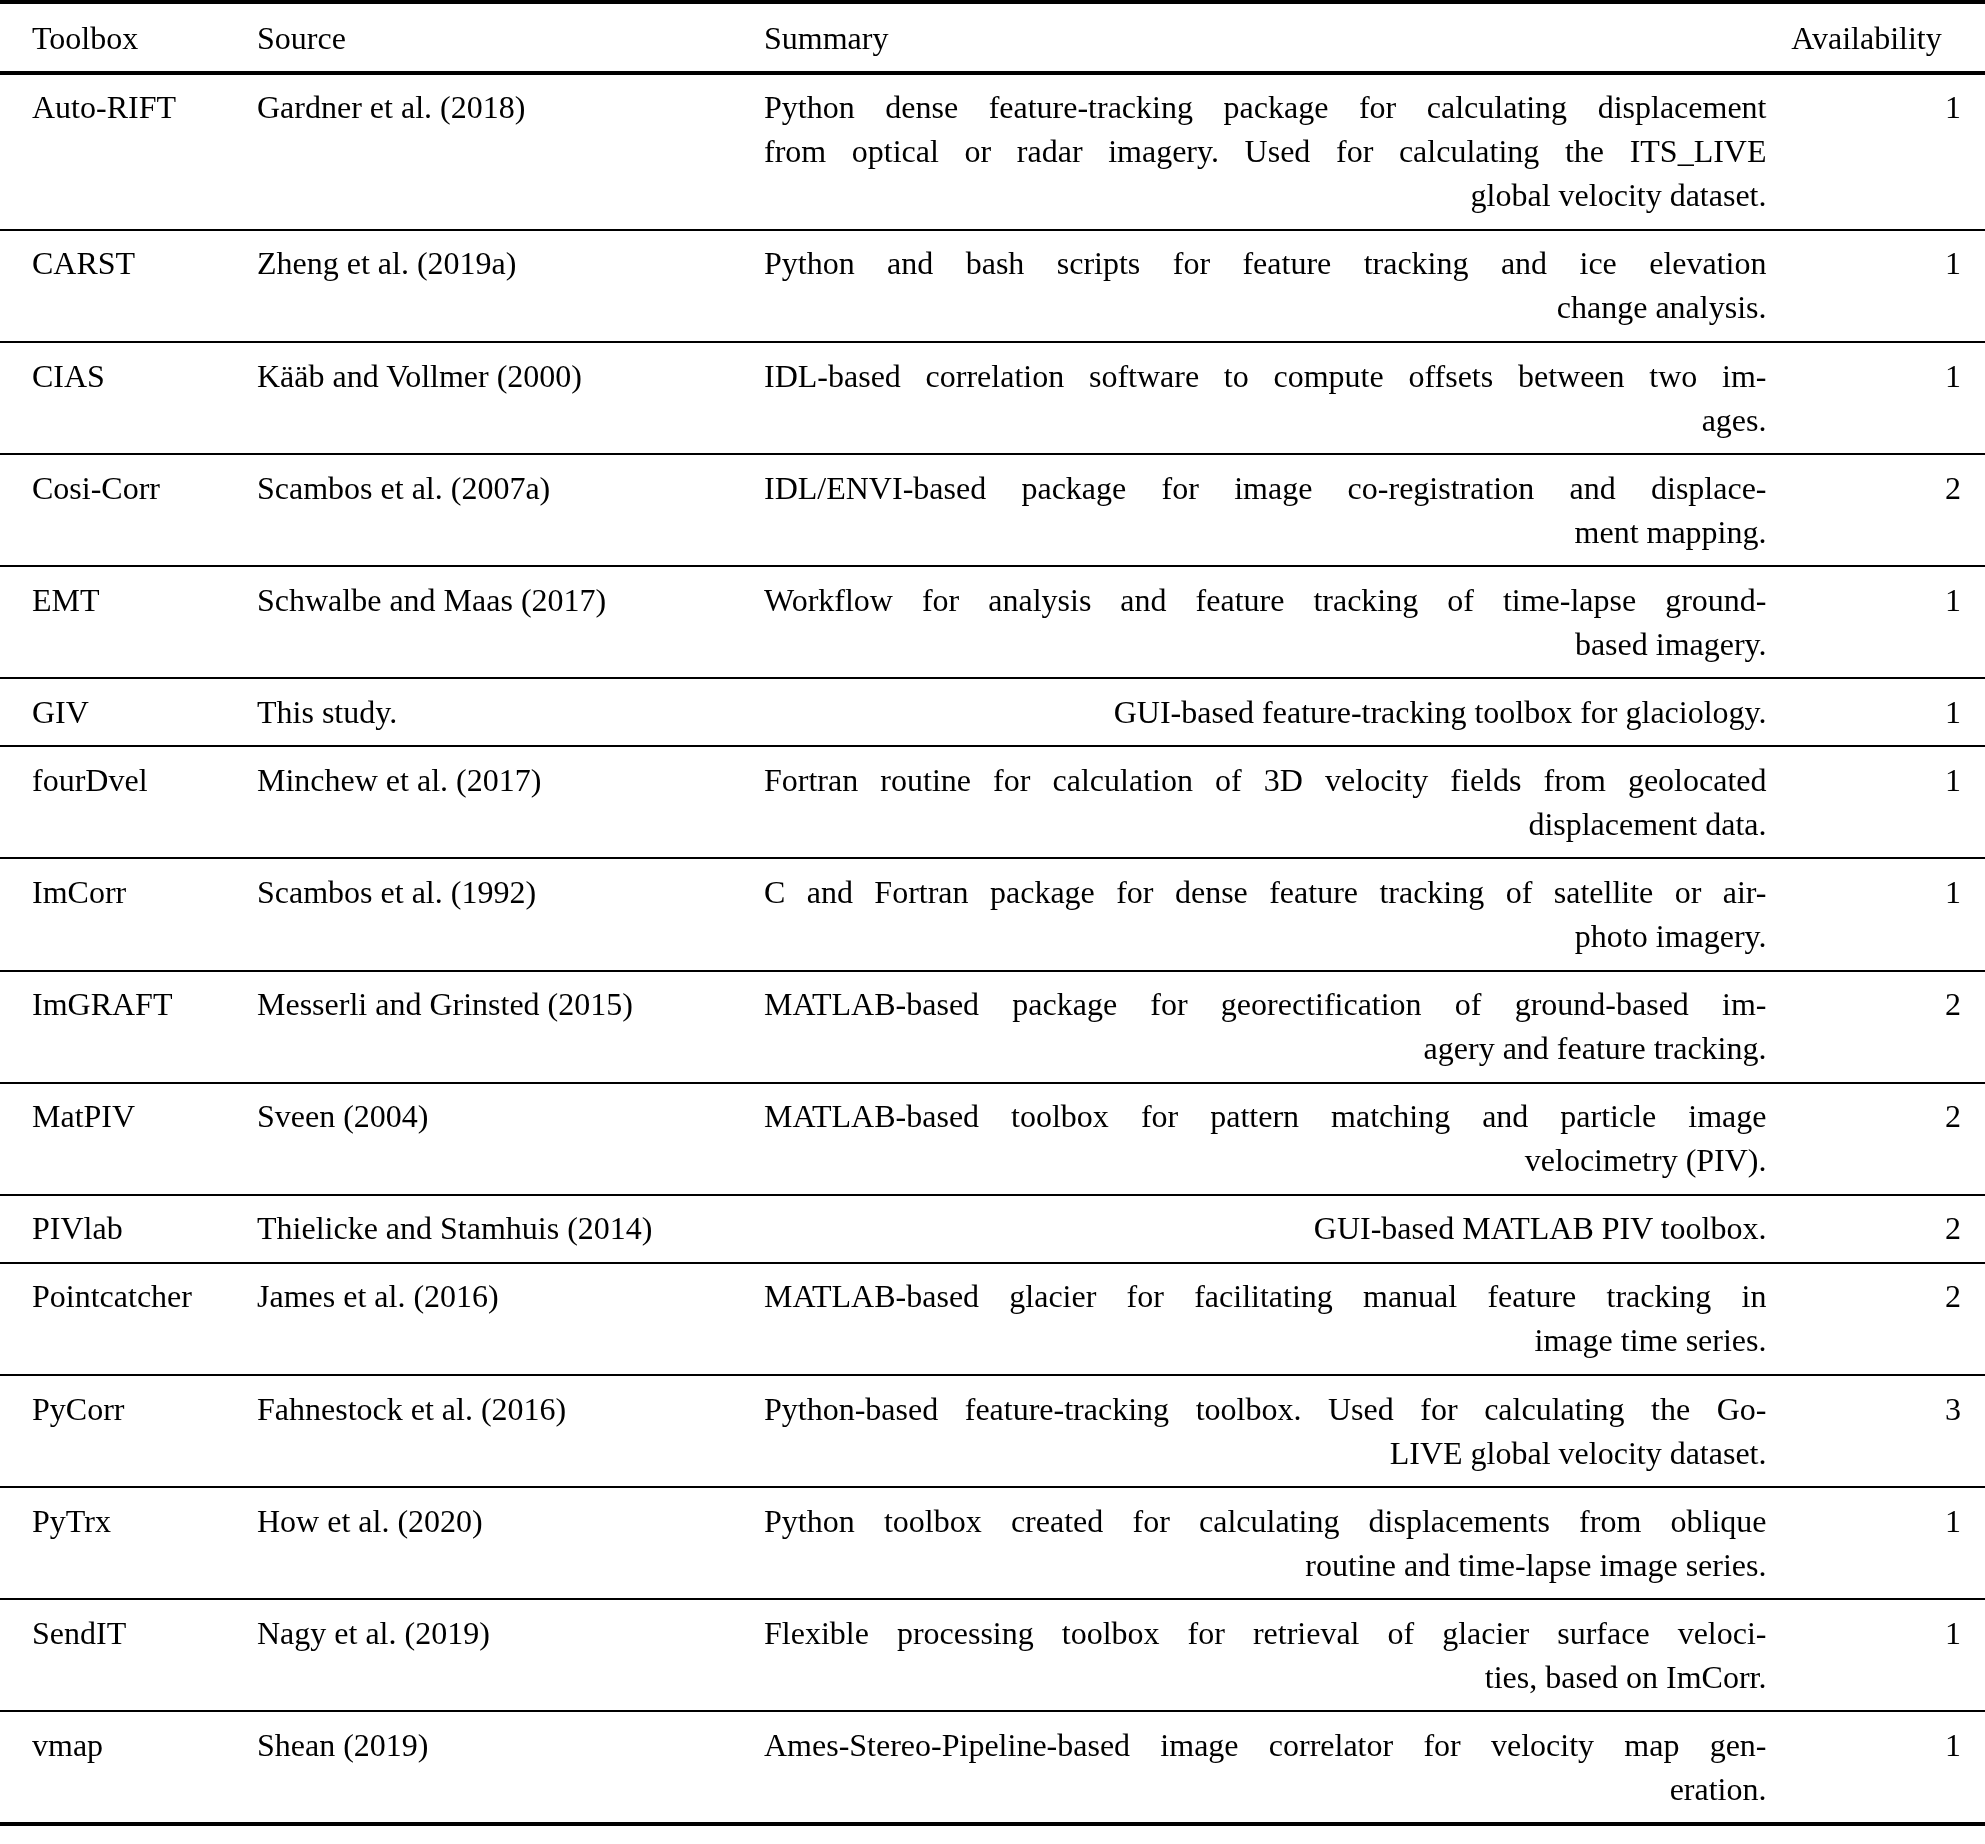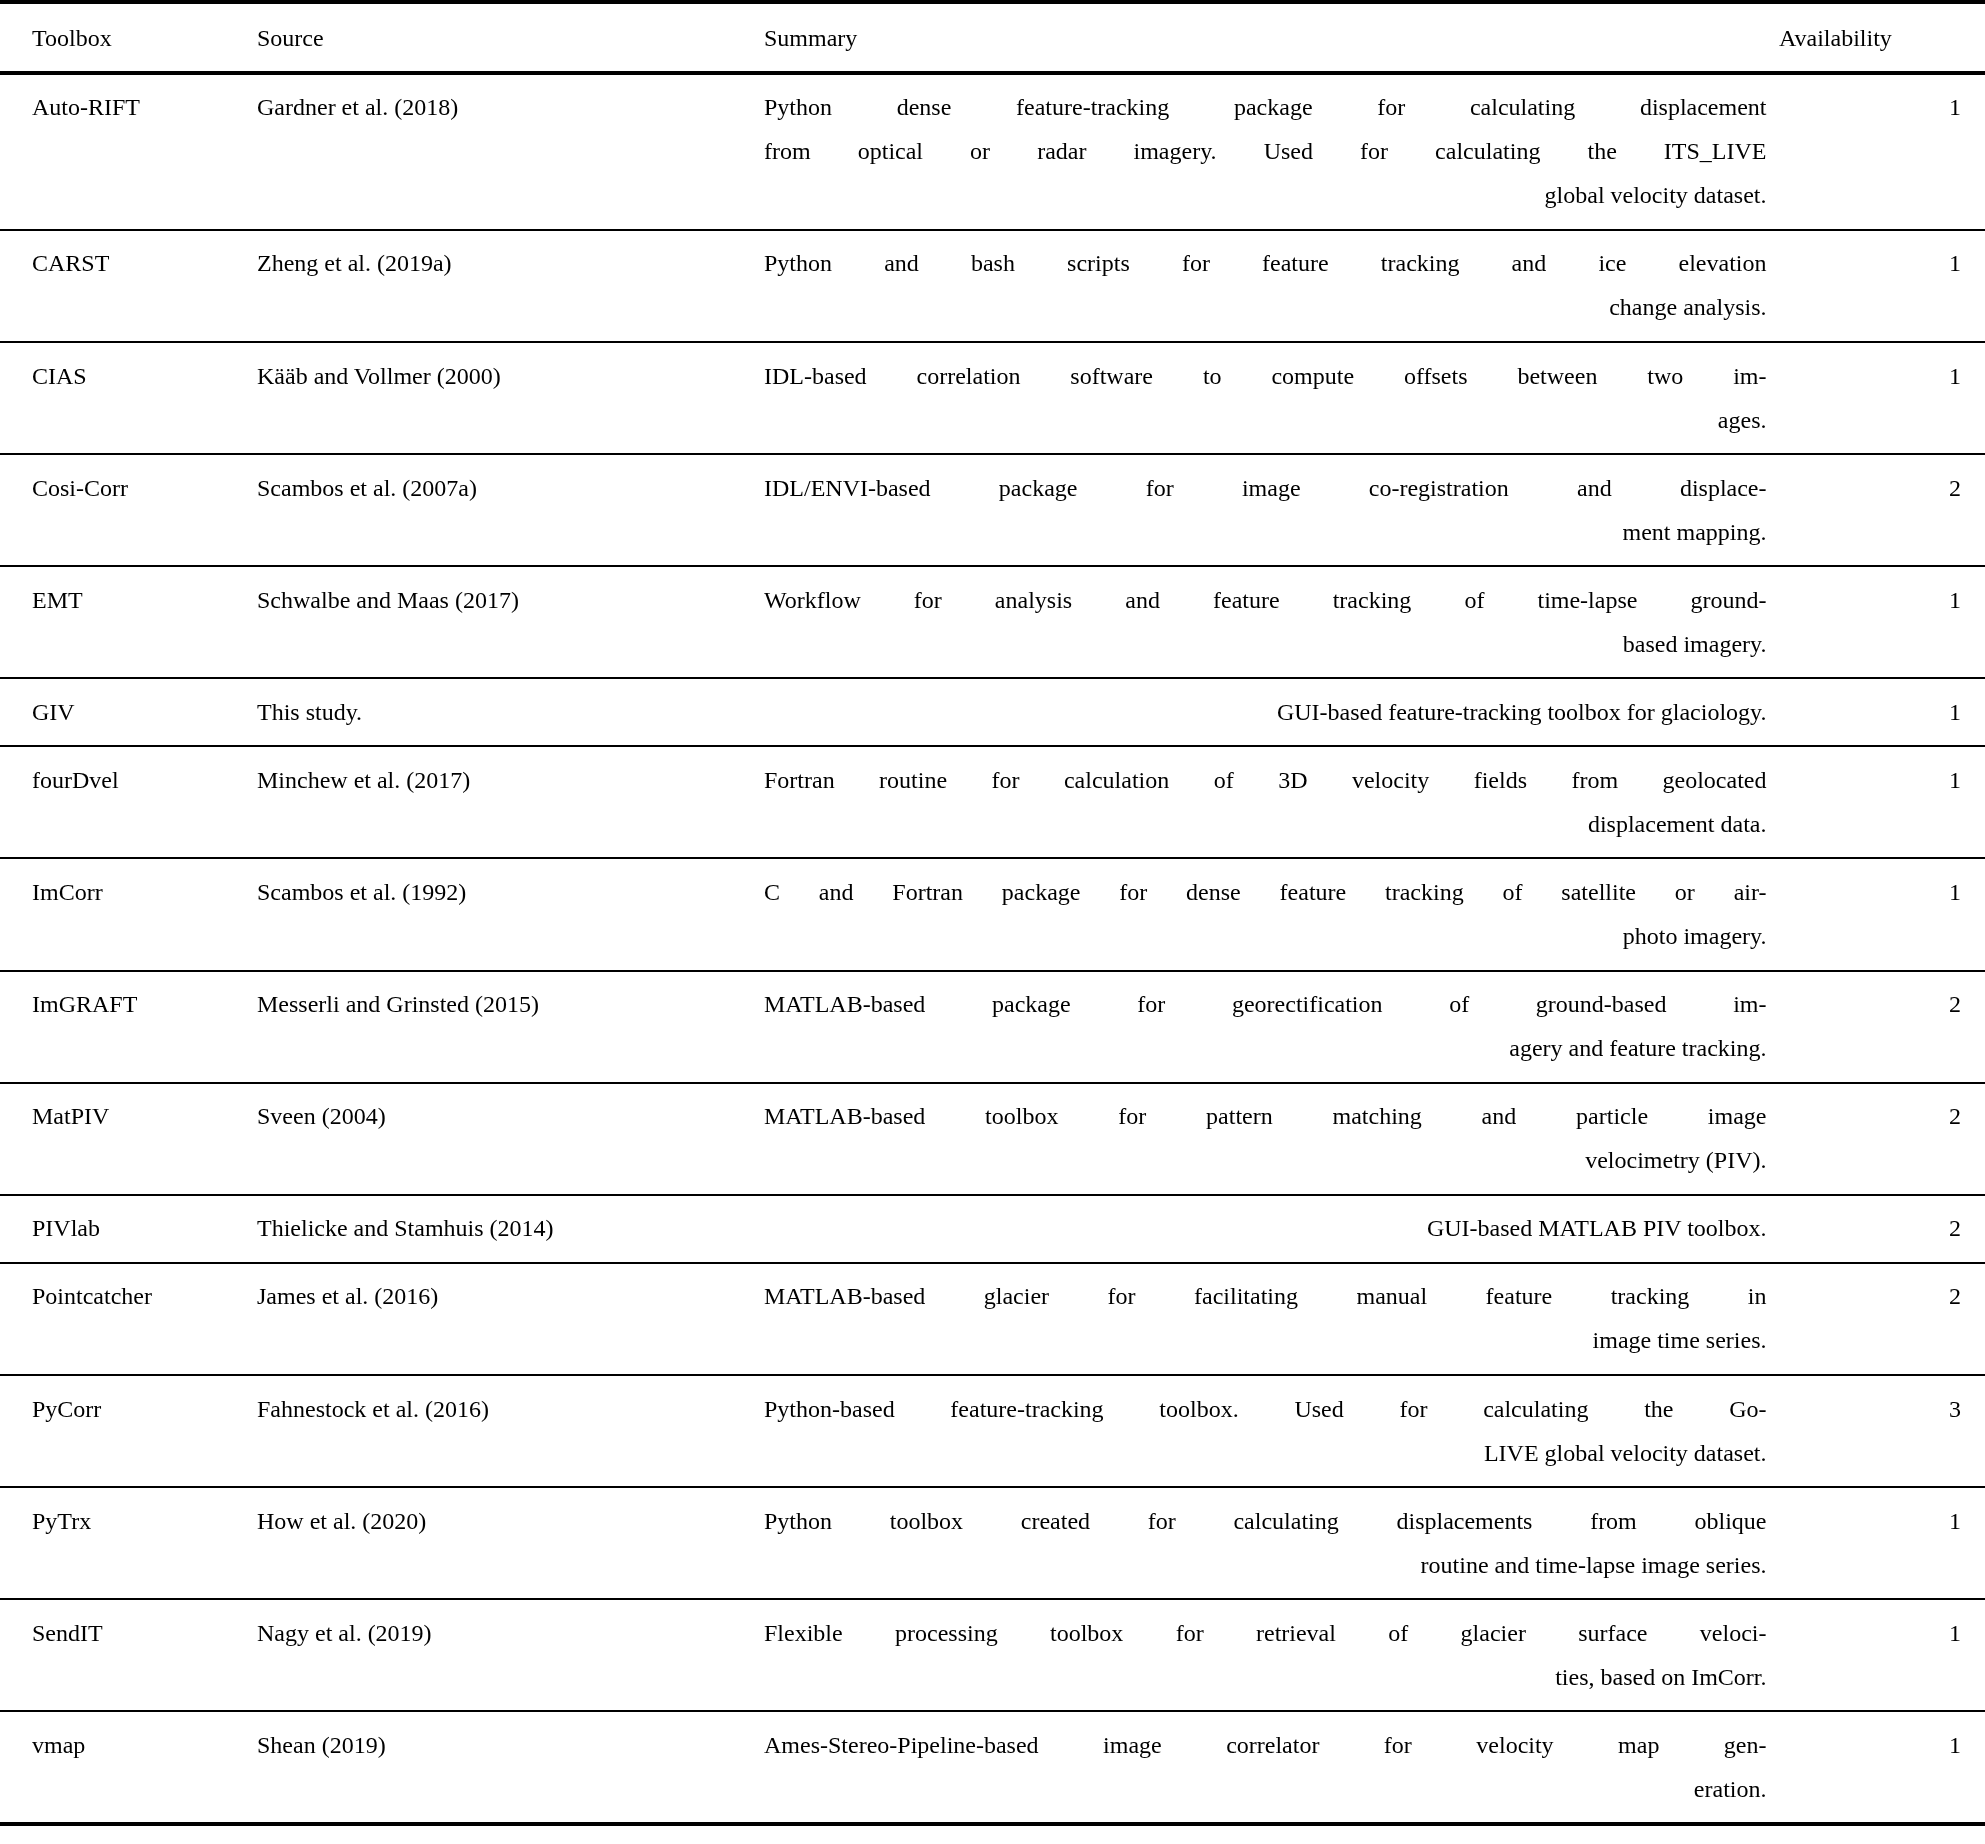--- a/index.html
+++ b/index.html
@@ -14,38 +14,38 @@
     color: #000000;
     font-family: "Liberation Serif", "DejaVu Serif", serif;
     box-sizing: border-box;
     overflow: hidden;
   }
   table.tb {
     width: 1986px;
     border-collapse: collapse;
     table-layout: fixed;
     border-top: 4.8px solid #000000;
-    font-size: 24px;
+    font-size: 32px;
     font-family: Liberation Serif, serif;
   }
   col.c1 { width: 225px; }
   col.c2 { width: 507px; }
   col.c3 { width: 1047px; }
   col.c4 { width: 207px; }
 
   thead th {
     font-weight: normal;
     text-align: left;
     vertical-align: bottom;
     border-bottom: 4.8px solid #000000;
     padding: 15.4px 0 13.4px 32px;
     line-height: 38px;
   }
   thead th.h-avail {
-    text-align: left;
+    text-align: center;
     padding-left: 0;
     padding-right: 32px;
   }
 
   tbody td {
     vertical-align: top;
     border-bottom: 2.9px solid #000000;
     padding: 10.6px 0 11.5px 32px;
     line-height: 44px;
   }

